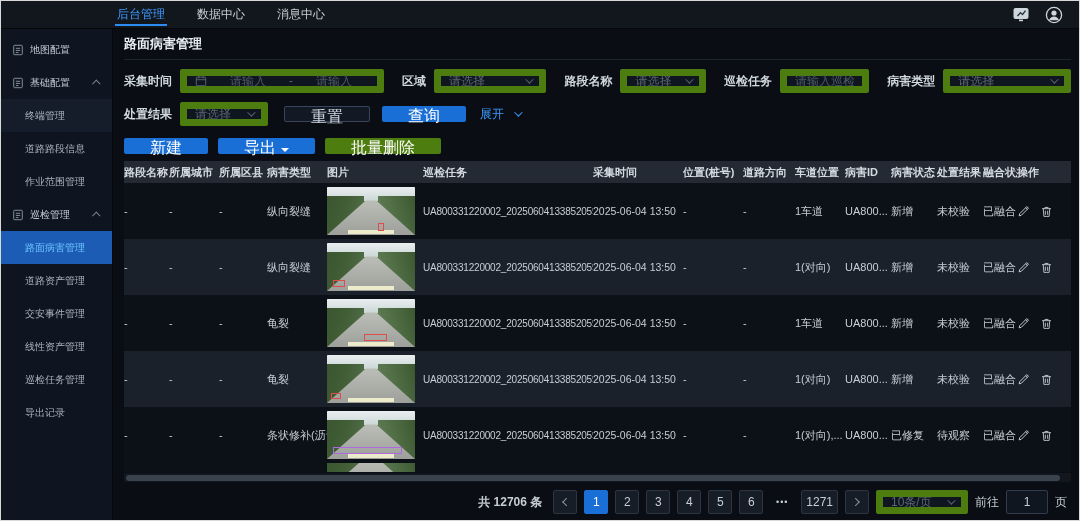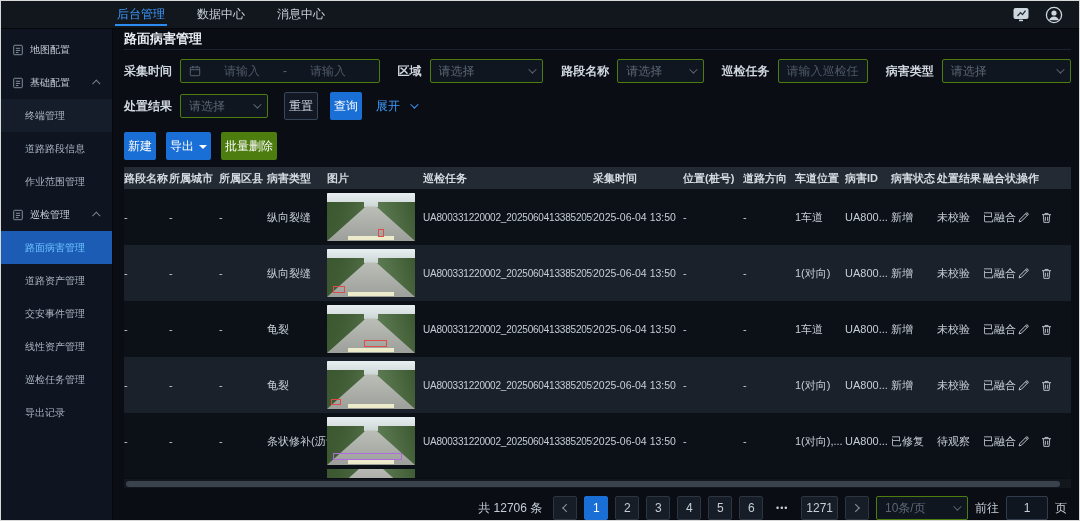--- a/index.html
+++ b/index.html
@@ -29,35 +29,35 @@
   .side-arrow { margin-left:auto; margin-right:12px; width:6px; height:6px; border-left:1.3px solid #77818f; border-top:1.3px solid #77818f; transform:rotate(45deg) translateY(1px); }
 
   .main { flex:1; min-width:0; padding:0 8px 0 11px; display:flex; flex-direction:column; }
   .page-head { height:31px; display:flex; align-items:center; border-bottom:1px solid #1c2430; }
   .page-title { font-size:13px; font-weight:bold; color:#e8edf2; }
 
   
   .filters { padding-top:9px; }
   .f-row { display:flex; align-items:center; margin-bottom:9px; }
   .f-label { font-size:12px; font-weight:bold; color:#d0d7df; margin-right:8px; white-space:nowrap; }
-  .inp, .select, .date-box { height:24px; background:#10161f; border:1px solid #4d7c0f; border-radius:2px; display:flex; align-items:center; font-size:12px; color:#5a6675; }
+  .inp, .select, .date-box { height:24px; background:#10161f; border:7px solid #4d7c0f; border-radius:2px; display:flex; align-items:center; font-size:12px; color:#5a6675; }
   input { background:transparent; border:none; outline:none; color:#c6cdd5; font-size:12px; font-family:inherit; }
   input::placeholder { color:#4d5968; }
   .date-box { width:204px; padding:0 8px; gap:4px; margin-right:18px; }
   .date-box input { width:74px; text-align:center; }
   .date-sep { color:#5a6675; }
   .select { justify-content:space-between; padding:0 8px; cursor:pointer; }
   .caret { width:6px; height:6px; border-right:1.3px solid #5a6675; border-bottom:1.3px solid #5a6675; transform:rotate(45deg) translateY(-2px); flex:none; margin-left:6px; }
   .sel-region { width:116px; margin-right:18px; }
   .sel-road { width:88px; margin-right:18px; }
   .inp-task { width:92px; padding:0 8px; margin-right:18px; }
   .inp-task input { width:100%; }
   .sel-type { width:132px; }
   .sel-result { width:88px; margin-right:16px; }
-  .btn { height:28px; border-radius:2px; font-size:12px; border:none; cursor:pointer; font-family:inherit; padding:0 4px; }
+  .btn { height:16px; border-radius:2px; font-size:16px; border:none; cursor:pointer; font-family:inherit; padding:0 26px; }
   .btn-ghost { background:#121924; border:1px solid #39455a; color:#cfd6de; margin-right:12px; }
   .btn-primary { background:#1a6fd6; color:#fff; }
   .expand-link { color:#3d9aff; font-size:12px; margin-left:14px; display:flex; align-items:center; gap:4px; cursor:pointer; }
   .caret.blue { border-color:#3d9aff; }
 
   
   .actions { display:flex; justify-content:flex-start; gap:10px; padding:3px 2px 7px 0; }
   .btn-danger { background:#4d7c0f; color:#fff; }
   .exp-caret { display:inline-block; width:0; height:0; border-left:4px solid transparent; border-right:4px solid transparent; border-top:4px solid #fff; margin-left:5px; vertical-align:1px; }
 
@@ -83,21 +83,21 @@
   .p-road { left:0; top:28%; width:100%; height:72%; background:linear-gradient(#bcbfb8,#9da09a); clip-path:polygon(44% 0,56% 0,100% 100%,0 100%); }
   .p-wm { bottom:1px; left:24%; width:52%; height:4px; background:rgba(255,252,214,.8); }
   .anno { border:1px solid; }
 
   .partial { height:9px; overflow:hidden; background:#0c1118; }
   .hscroll { height:9px; background:#12161d; padding:1.5px 2px; margin-top:1px; }
   .hscroll-thumb { height:6px; width:99%; background:#3a424d; border-radius:3px; }
 
   
   .pager { display:flex; align-items:center; justify-content:flex-end; gap:7px; padding:8px 4px 0 0; font-size:12px; color:#c6cdd5; }
-  .total { margin-right:4px; }
+  .total { margin-right:4px;font-weight:bold; }
   .pg { min-width:24px; height:24px; background:#161d27; border:1px solid #2c3643; border-radius:2px; color:#c6cdd5; font-size:12px; cursor:pointer; font-family:inherit; display:flex; align-items:center; justify-content:center; padding:0 4px; }
   .pg.active { background:#1a6fd6; border-color:#1a6fd6; color:#fff; }
   .pg.ellipsis { background:none; border:none; letter-spacing:1px; font-size:9px; }
   .pages { display:flex; gap:7px; }
   .chev { width:6px; height:6px; border-left:1.3px solid #8a95a3; border-bottom:1.3px solid #8a95a3; }
   .chev.left { transform:rotate(45deg) translate(1px,-1px); }
   .chev.right { transform:rotate(225deg) translate(1px,-1px); }
   .pgsize { width:92px; height:24px; }
   .goto { width:42px; height:24px; background:#10161f; border:1px solid #313c4c; border-radius:2px; text-align:center; color:#c6cdd5; }
 </style>

